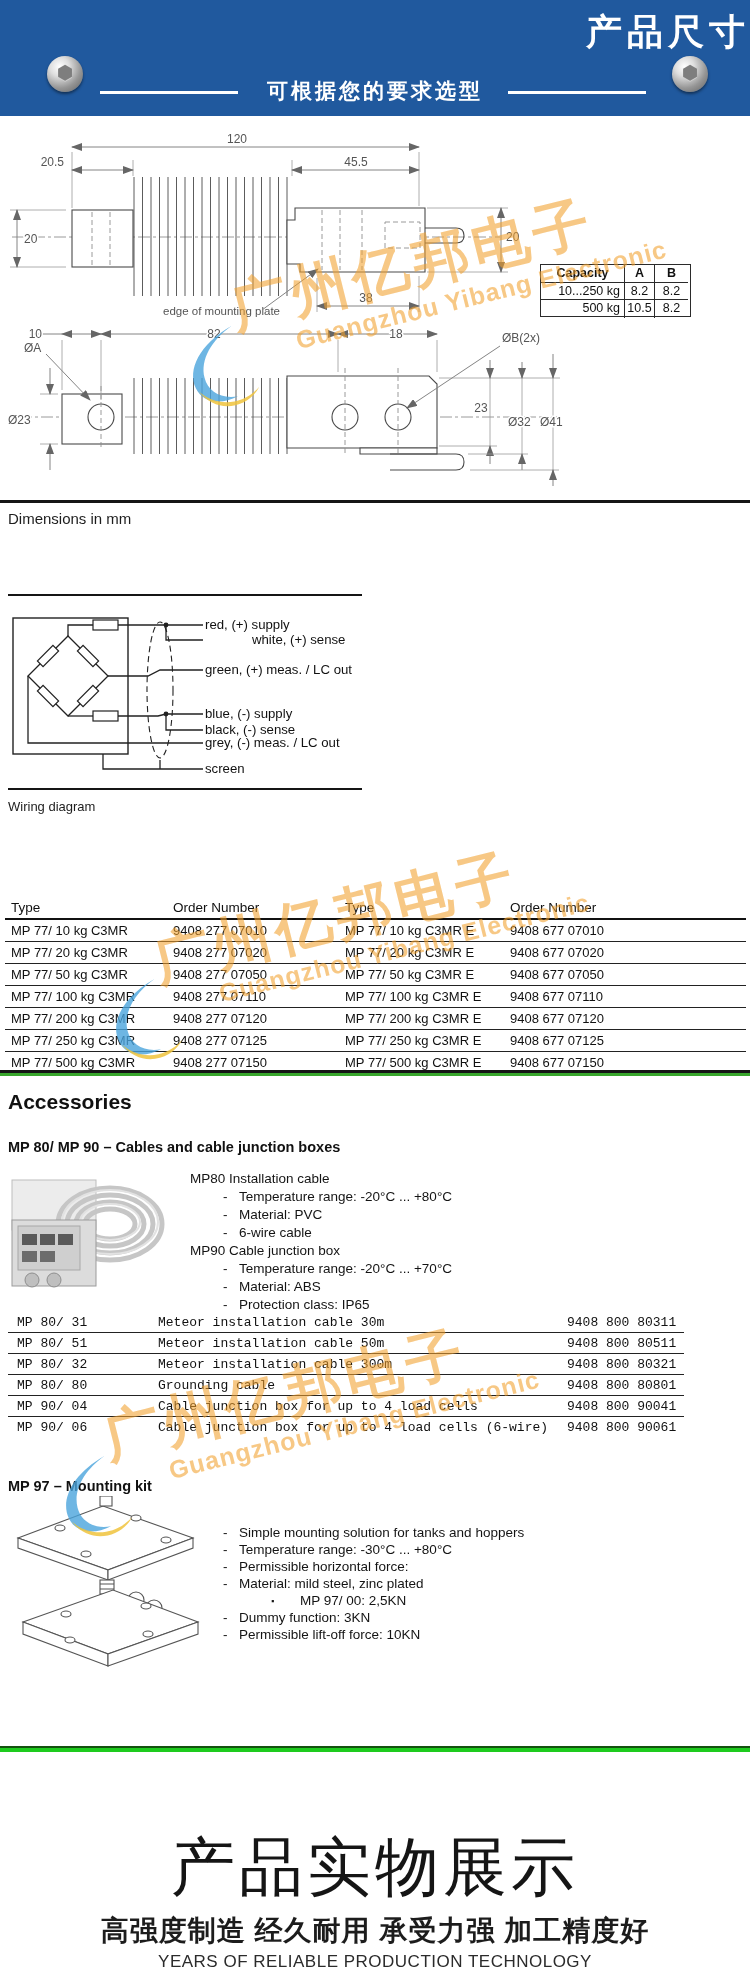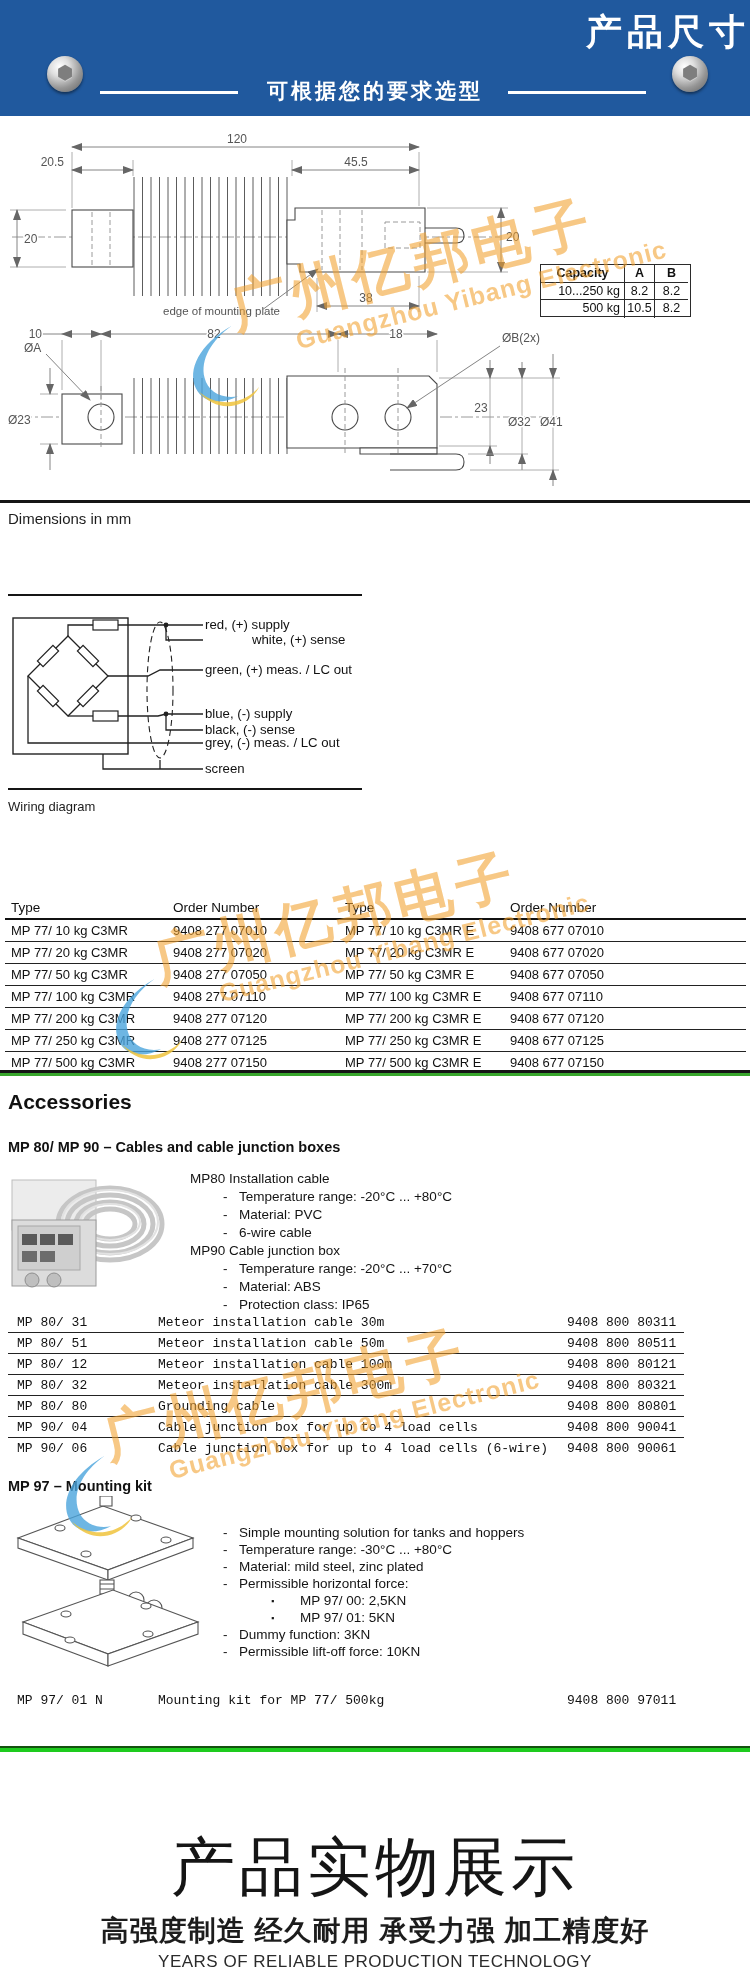--- a/index.html
+++ b/index.html
@@ -366,25 +366,20 @@
           <div class="tcell c0">MP 80/ 31</div>
           <div class="tcell c1">Meteor installation cable 30m</div>
           <div class="tcell c2">9408 800 80311</div>
         </div>
         <div class="trow">
           <div class="tcell c0">MP 80/ 51</div>
           <div class="tcell c1">Meteor installation cable 50m</div>
           <div class="tcell c2">9408 800 80511</div>
         </div>
         <div class="trow">
-          <div class="tcell c0">MP 80/ 12</div>
-          <div class="tcell c1">Meteor installation cable 100m</div>
-          <div class="tcell c2">9408 800 80121</div>
-        </div>
-        <div class="trow">
           <div class="tcell c0">MP 80/ 32</div>
           <div class="tcell c1">Meteor installation cable 300m</div>
           <div class="tcell c2">9408 800 80321</div>
         </div>
         <div class="trow">
           <div class="tcell c0">MP 80/ 80</div>
           <div class="tcell c1">Grounding cable</div>
           <div class="tcell c2">9408 800 80801</div>
         </div>
         <div class="trow">
@@ -423,40 +418,34 @@
       <ellipse cx="138" cy="110" rx="5" ry="3"></ellipse>
       <ellipse cx="140" cy="138" rx="5" ry="3"></ellipse>
       <ellipse cx="62" cy="144" rx="5" ry="3"></ellipse>
     </g>
   </svg>
 
   <div id="mp97-spec" class="abs spec">
     <div>
         <div class="bullet bullet0">Simple mounting solution for tanks and hoppers</div>
         <div class="bullet bullet1">Temperature range:  -30°C ... +80°C</div>
+        <div class="bullet bullet3">Permissible horizontal force:</div>
         <div class="bullet bullet2">Material: mild steel, zinc plated</div>
-        <div class="bullet bullet3">Permissible horizontal force:</div>
       </div>
     <div>
         <div class="sbullet sbullet0">MP 97/ 00: 2,5KN</div>
-        <div class="sbullet sbullet1">MP 97/ 01: 5KN</div>
       </div>
     <div>
         <div class="bullet bullet0">Dummy function: 3KN</div>
         <div class="bullet bullet1">Permissible lift-off force: 10KN</div>
       </div>
   </div>
 
   <div id="mp97-table" class="abs t3">
     <div>
-        <div class="trow">
-          <div class="tcell c0">MP 97/ 01 N</div>
-          <div class="tcell c1">Mounting kit for MP 77/ 500kg</div>
-          <div class="tcell c2">9408 800 97011</div>
-        </div>
       </div>
   </div>
 
   <div id="green2" class="abs"></div>
 
   <div id="f-title" class="abs">产品实物展示</div>
   <div id="f-sub" class="abs">高强度制造 经久耐用 承受力强 加工精度好</div>
   <div id="f-tag" class="abs">YEARS OF RELIABLE PRODUCTION TECHNOLOGY</div>
 
   <div id="wm1" class="wm">

